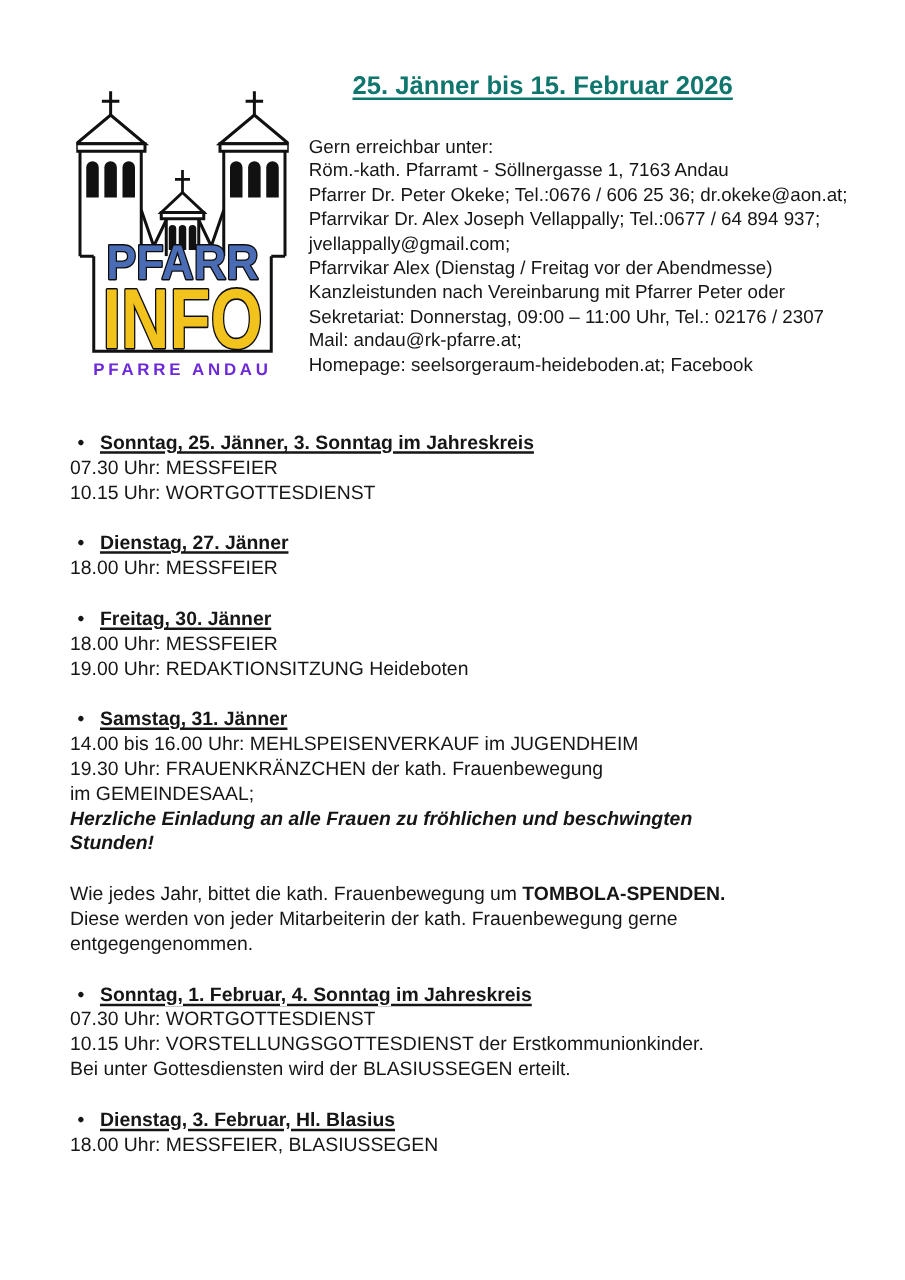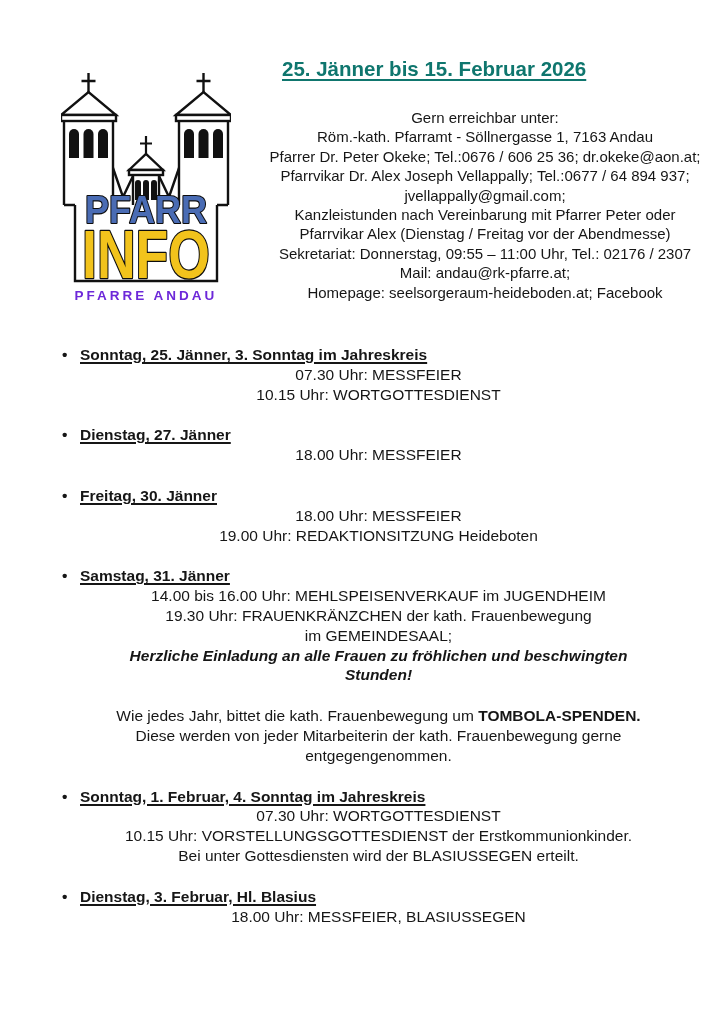--- a/index.html
+++ b/index.html
@@ -76,21 +76,21 @@
     width: 24px;
     padding-left: 6px;
     box-sizing: border-box;
     font-weight: bold;
   }
   .heading-text {
     text-decoration: underline;
     text-decoration-thickness: 1.5px;
     text-underline-offset: 2px;
   }
-  .line { white-space: nowrap; text-align: center; }
+  .line { white-space: nowrap; }
   .emphasis {
     font-weight: bold;
     font-style: italic;
   }
   .paragraph { margin: 0 0 21px 0; }
   strong { font-weight: bold; }
 </style>
 </head>
 <body>
 
@@ -138,23 +138,23 @@
     </svg>
     <div class="logo-caption">PFARRE ANDAU</div>
   </div>
 
   <div class="contact">
     <div class="line">Gern erreichbar unter:</div>
     <div class="line">Röm.-kath. Pfarramt - Söllnergasse 1, 7163 Andau</div>
     <div class="line">Pfarrer Dr. Peter Okeke; Tel.:0676 / 606 25 36; dr.okeke@aon.at;</div>
     <div class="line">Pfarrvikar Dr. Alex Joseph Vellappally; Tel.:0677 / 64 894 937;</div>
     <div class="line">jvellappally@gmail.com;</div>
+    <div class="line">Pfarrvikar Alex (Dienstag / Freitag vor der Abendmesse)</div>
     <div class="line">Kanzleistunden nach Vereinbarung mit Pfarrer Peter oder</div>
-    <div class="line">Pfarrvikar Alex (Dienstag / Freitag vor der Abendmesse)</div>
-    <div class="line">Sekretariat: Donnerstag, 09:55 – 11:00 Uhr, Tel.: 02176 / 2307</div>
+    <div class="line">Sekretariat: Donnerstag, 09:00 – 11:00 Uhr, Tel.: 02176 / 2307</div>
     <div class="line">Mail: andau@rk-pfarre.at;</div>
     <div class="line">Homepage: seelsorgeraum-heideboden.at; Facebook</div>
   </div>
 
   <div class="schedule">
 
     <section class="event">
       <div class="event-heading">
         <span class="bullet">•</span><span class="heading-text">Sonntag, 25. Jänner, 3. Sonntag im Jahreskreis</span>
       </div>

